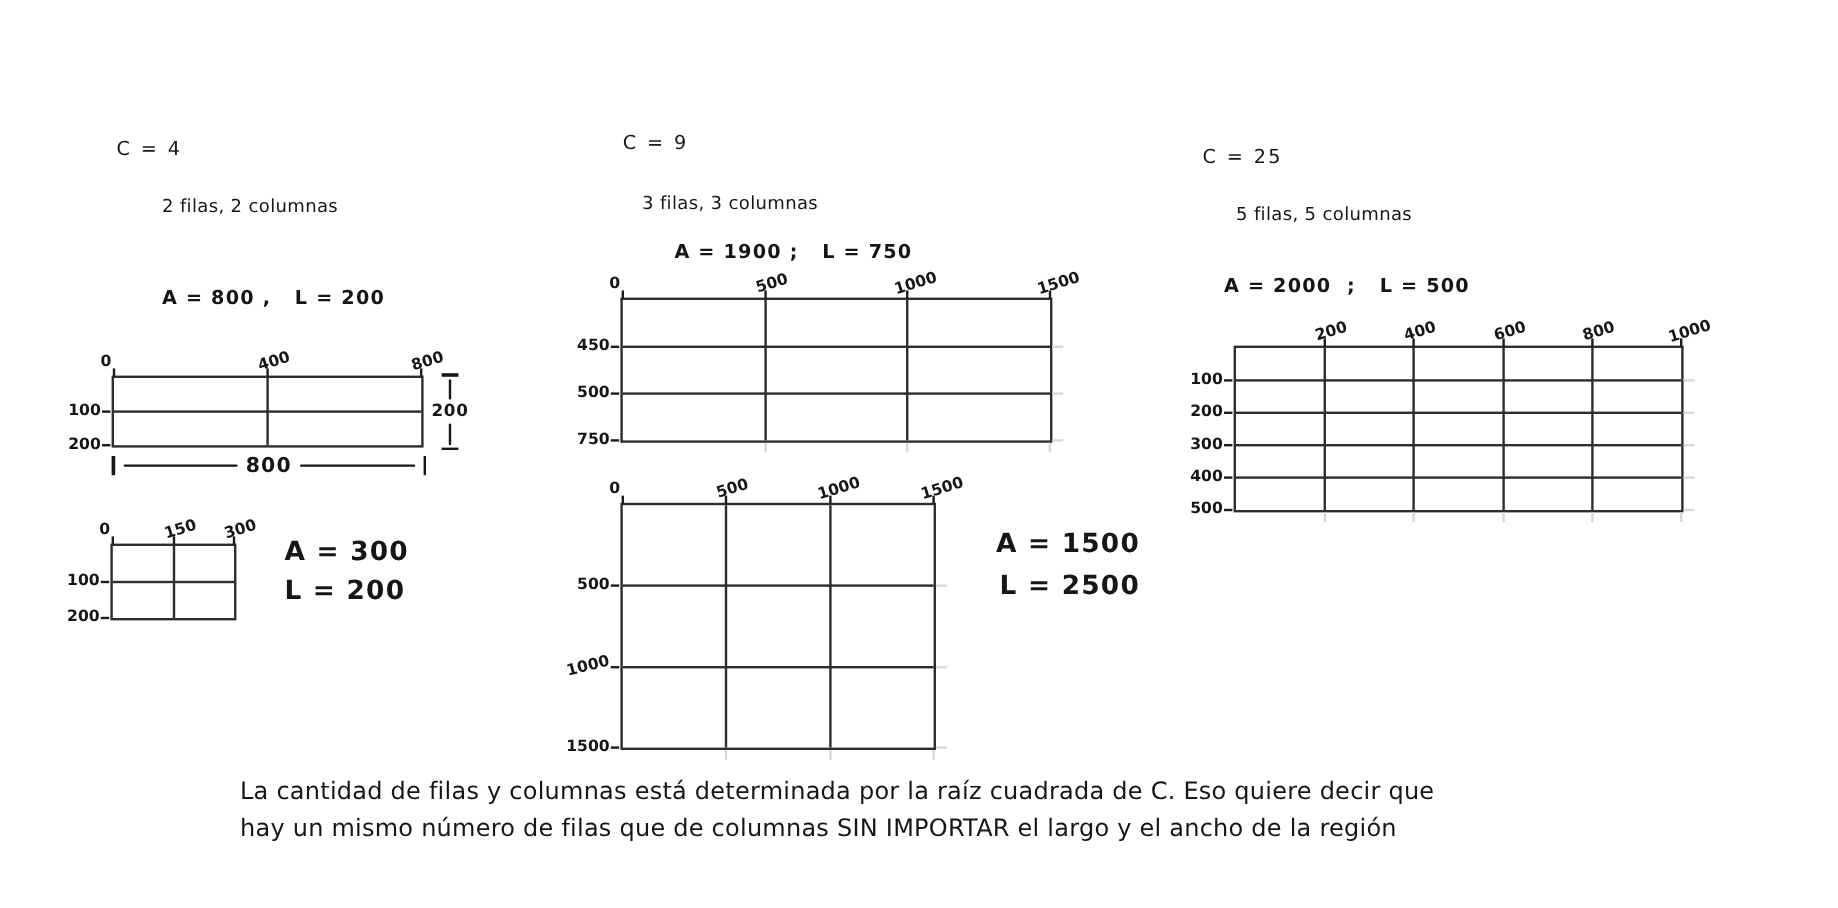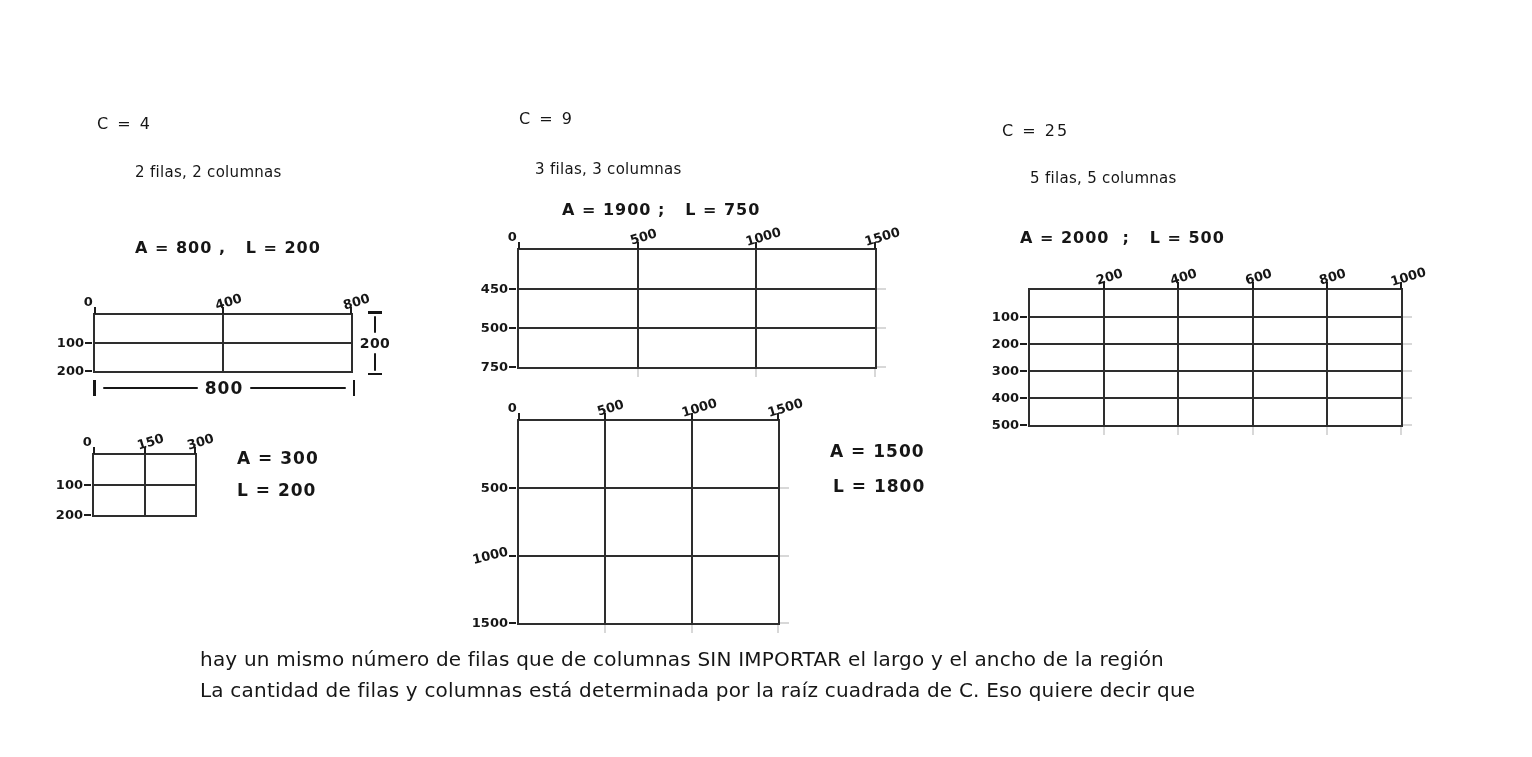--- a/index.html
+++ b/index.html
@@ -14,21 +14,21 @@
   .h-c9{left:519px;top:109px;}
   .h-c25{left:1002px;top:121px;}
   .sub{font-size:15px;letter-spacing:.3px;}
   .s-c4{left:135px;top:163px;}
   .s-c9{left:535px;top:160px;}
   .s-c25{left:1030px;top:169px;}
   .params{font-size:16px;font-weight:700;letter-spacing:1px;white-space:pre;}
   .p-c4{left:105px;top:238px;margin-left:30px;}
   .p-c9{left:562px;top:200px;}
   .p-c25{left:1020px;top:228px;}
-  .side{font-size:17px;font-weight:700;letter-spacing:1px;}
+  .side{font-size:22px;font-weight:700;letter-spacing:1px;}
   .sl-a300{left:237px;top:448px;}
   .sl-l200{left:237px;top:480px;}
   .sl-a1500{left:830px;top:441px;}
   .sl-l1500{left:833px;top:476px;}
   .footer{left:200px;top:644px;font-size:20px;line-height:31px;letter-spacing:.2px;}
 
   
   .grid-fig{position:absolute;border:2px solid #2e2e2e;box-sizing:border-box;}
   .vline{position:absolute;top:0;bottom:0;width:2px;margin-left:-1px;background:#2e2e2e;}
   .hline{position:absolute;left:0;right:0;height:2px;margin-top:-1px;background:#2e2e2e;}
@@ -69,21 +69,21 @@
   <div class="abs sub s-c9">3 filas, 3 columnas</div>
   <div class="abs sub s-c25">5 filas, 5 columnas</div>
 
   <div class="abs params p-c4">A = 800 ,   L = 200</div>
   <div class="abs params p-c9">A = 1900 ;   L = 750</div>
   <div class="abs params p-c25">A = 2000  ;   L = 500</div>
 
   <div class="abs side sl-a300">A = 300</div>
   <div class="abs side sl-l200">L = 200</div>
   <div class="abs side sl-a1500">A = 1500</div>
-  <div class="abs side sl-l1500">L = 1800</div>
+  <div class="abs side sl-l1500">L = 2500</div>
 
   <div class="abs measure-h">
     <i class="cap"></i>
     <i class="seg"></i>
     <span class="mlabel">800</span>
     <i class="seg"></i>
     <i class="cap"></i>
   </div>
 
   <div class="abs measure-v">
@@ -211,17 +211,17 @@
         <div class="gxtick" style="left: 100%;"></div>
         <div class="gytick" style="top: 20%;"></div>
         <div class="gytick" style="top: 40%;"></div>
         <div class="gytick" style="top: 60%;"></div>
         <div class="gytick" style="top: 80%;"></div>
         <div class="gytick" style="top: 100%;"></div>
       </div>
     </div>
 
   <div class="abs footer">
+    <div>La cantidad de filas y columnas está determinada por la raíz cuadrada de C. Eso quiere decir que</div>
     <div>hay un mismo número de filas que de columnas SIN IMPORTAR el largo y el ancho de la región</div>
-    <div>La cantidad de filas y columnas está determinada por la raíz cuadrada de C. Eso quiere decir que</div>
   </div>
 
 </div>
 
 </body></html>

